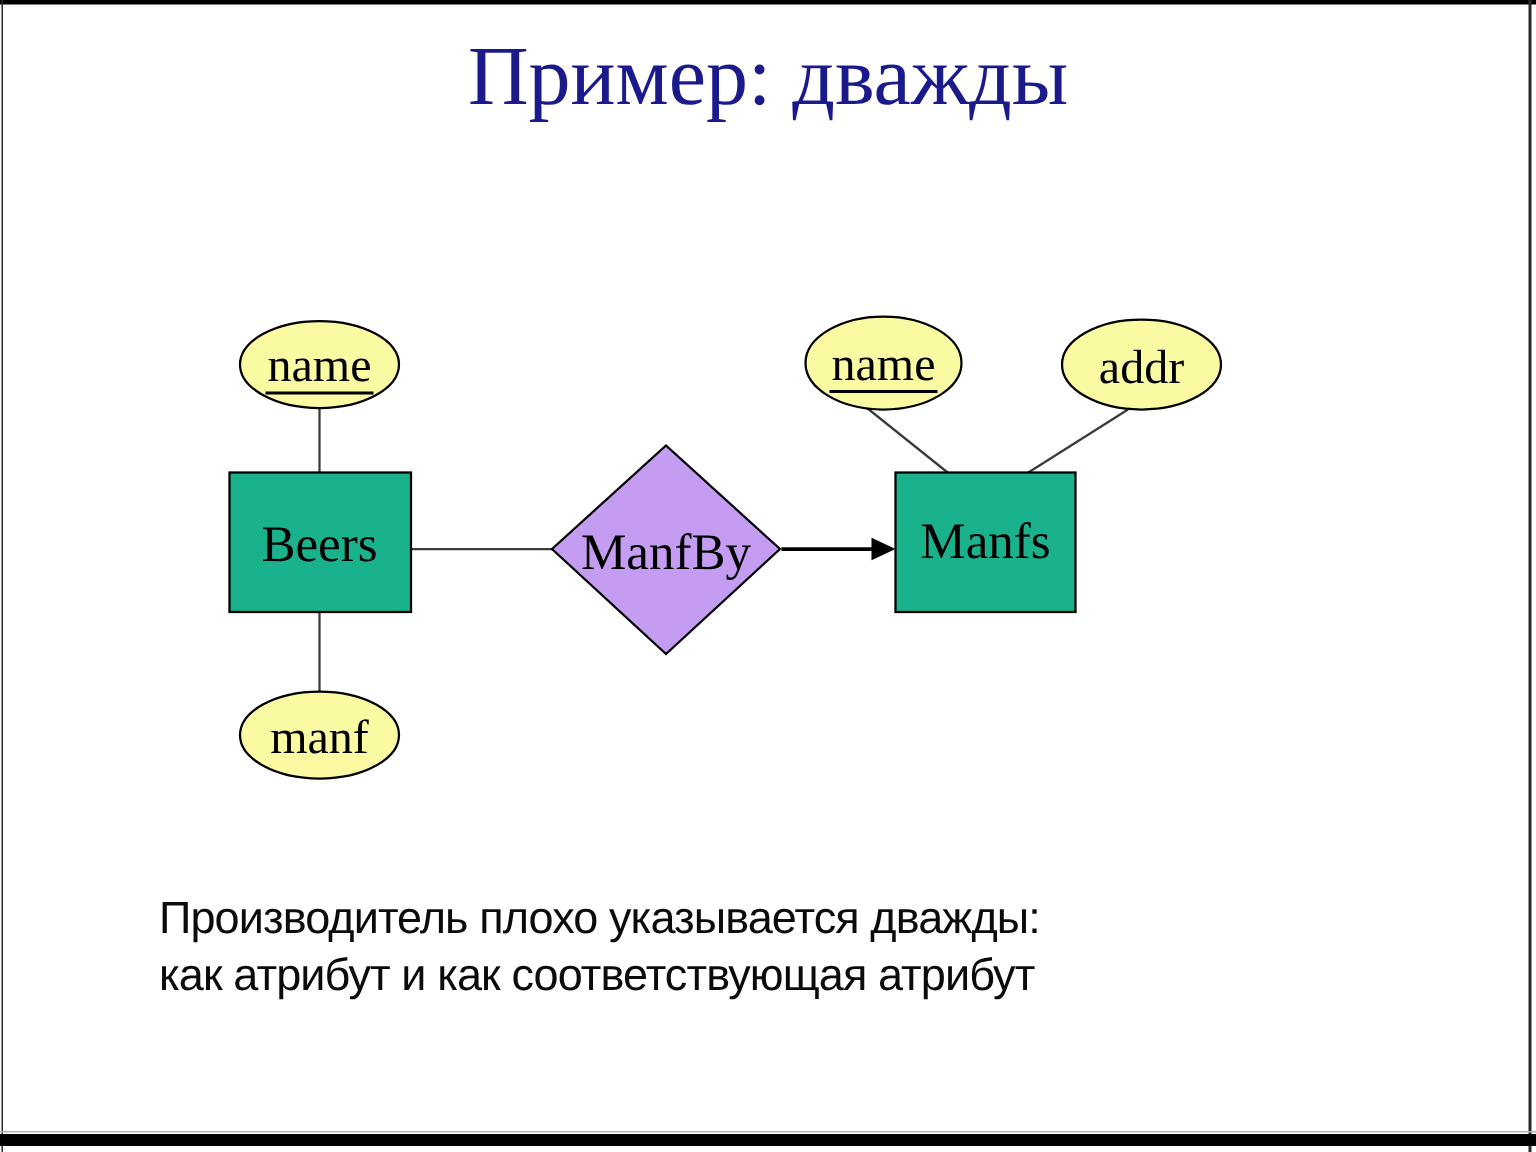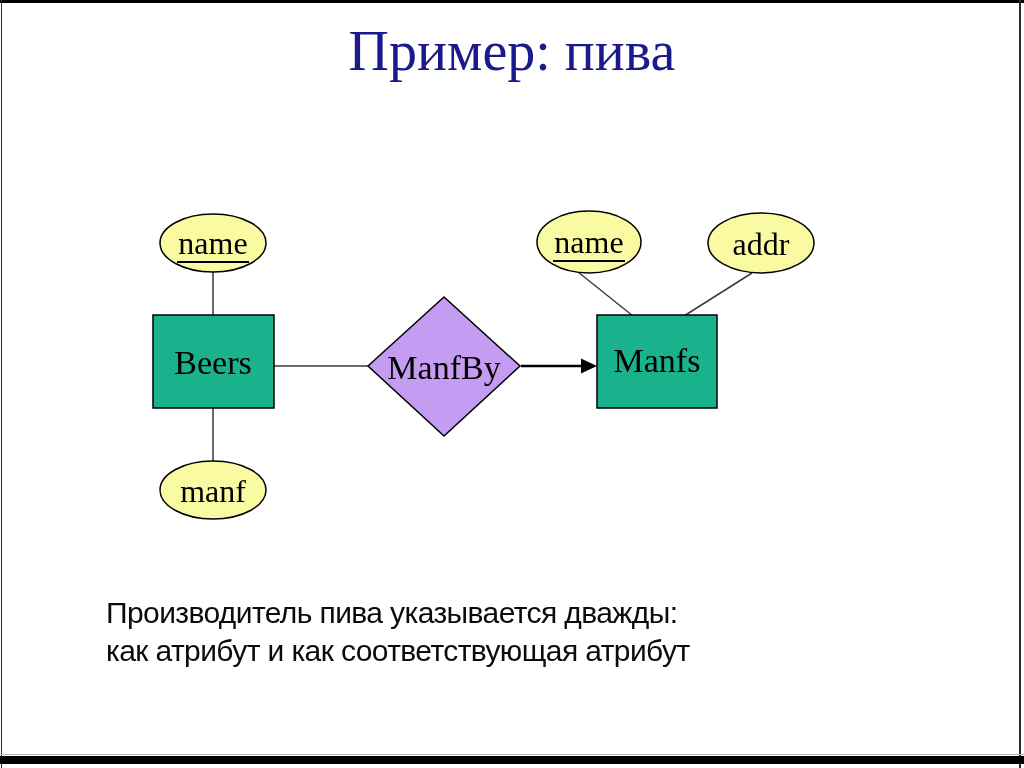--- a/index.html
+++ b/index.html
@@ -62,21 +62,21 @@
 </style>
 </head>
 <body>
 
 <div class="frame-top"></div>
 <div class="frame-left"></div>
 <div class="frame-right"></div>
 <div class="frame-bottom-shadow"></div>
 <div class="frame-bottom"></div>
 
-<div class="slide-title">Пример: пива</div>
+<div class="slide-title">Пример: дважды</div>
 
 <svg class="diagram-svg" viewBox="0 0 1024 768" xmlns="http://www.w3.org/2000/svg">
 
   <line x1="213" y1="272" x2="213" y2="316" stroke="#3a3a3a" stroke-width="1.5"></line>
   <line x1="213" y1="408" x2="213" y2="463" stroke="#3a3a3a" stroke-width="1.5"></line>
   <line x1="274" y1="366" x2="369" y2="366" stroke="#3a3a3a" stroke-width="1.5"></line>
   <line x1="578" y1="272" x2="633" y2="316" stroke="#3a3a3a" stroke-width="1.5"></line>
   <line x1="752" y1="273" x2="684" y2="316" stroke="#3a3a3a" stroke-width="1.5"></line>
 
   <line x1="521" y1="366" x2="585" y2="366" stroke="#000000" stroke-width="2.5"></line>
@@ -100,15 +100,15 @@
   <text class="shape-text entity-text" x="213" y="374" text-anchor="middle">Beers</text>
 
   <rect x="597" y="315" width="120" height="93" fill="#1ab28d" stroke="#000000" stroke-width="1.5"></rect>
   <text class="shape-text entity-text" x="657" y="372" text-anchor="middle">Manfs</text>
 
   <polygon points="368,366 444,297 520,366 444,436" fill="#c49cf2" stroke="#000000" stroke-width="1.5"></polygon>
   <text class="shape-text rel-text" x="444" y="379" text-anchor="middle">ManfBy</text>
 </svg>
 
 <div class="caption">
-  <div>Производитель пива указывается дважды:</div>
+  <div>Производитель плохо указывается дважды:</div>
   <div>как атрибут и как соответствующая атрибут</div>
 </div>
 
 </body></html>

